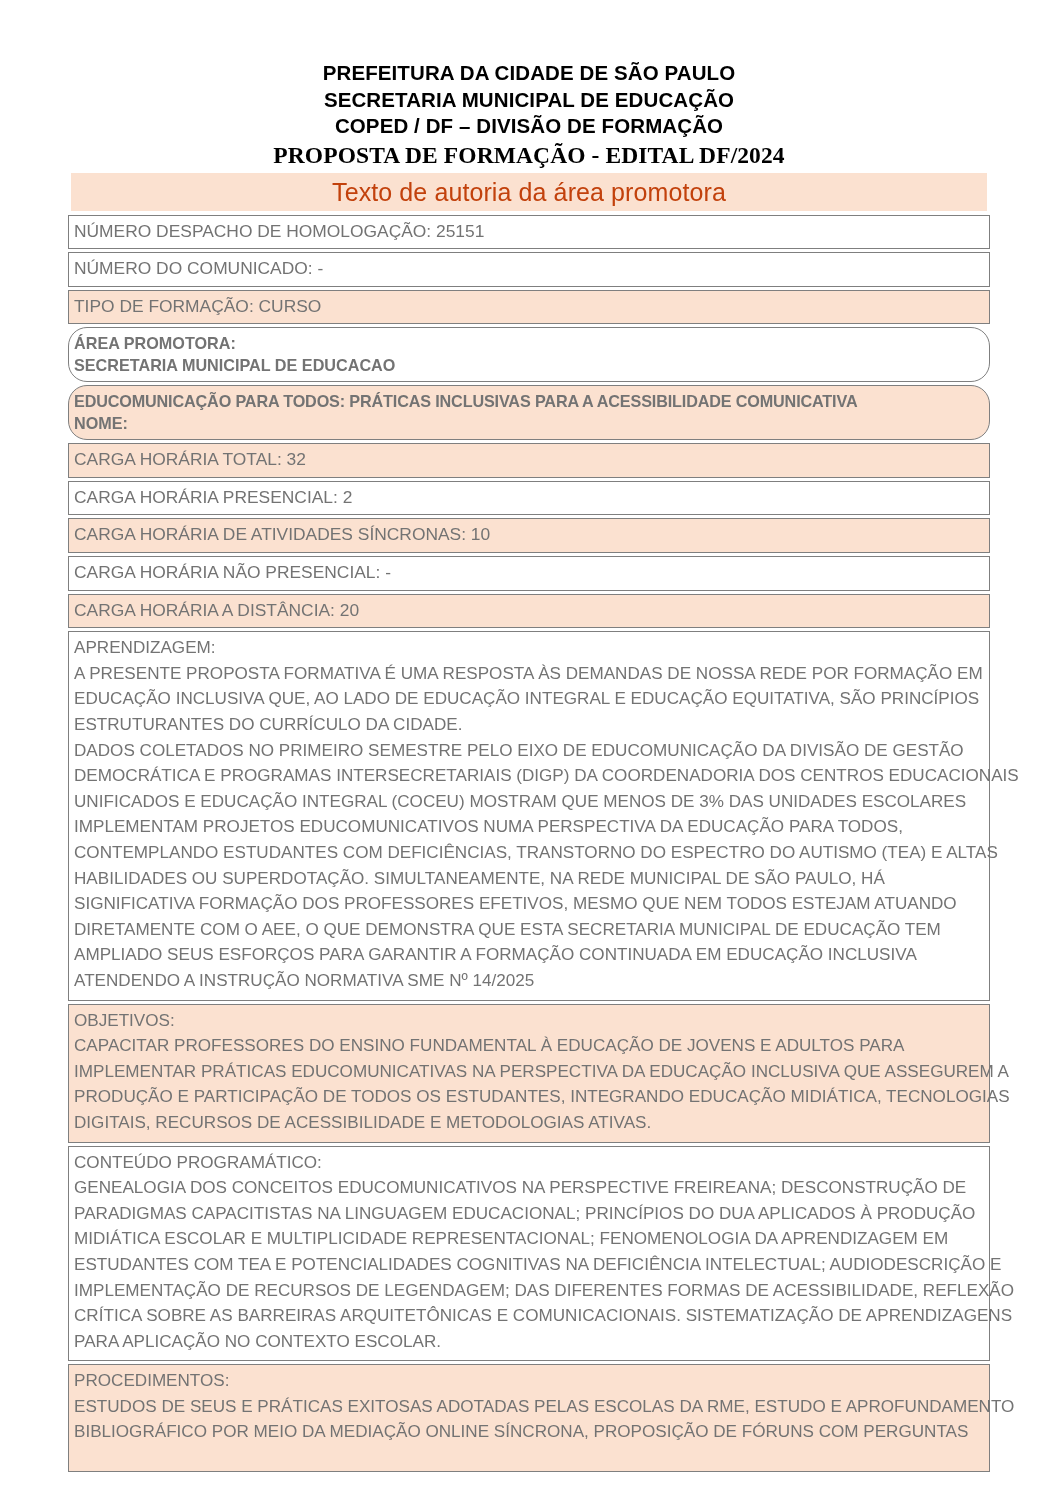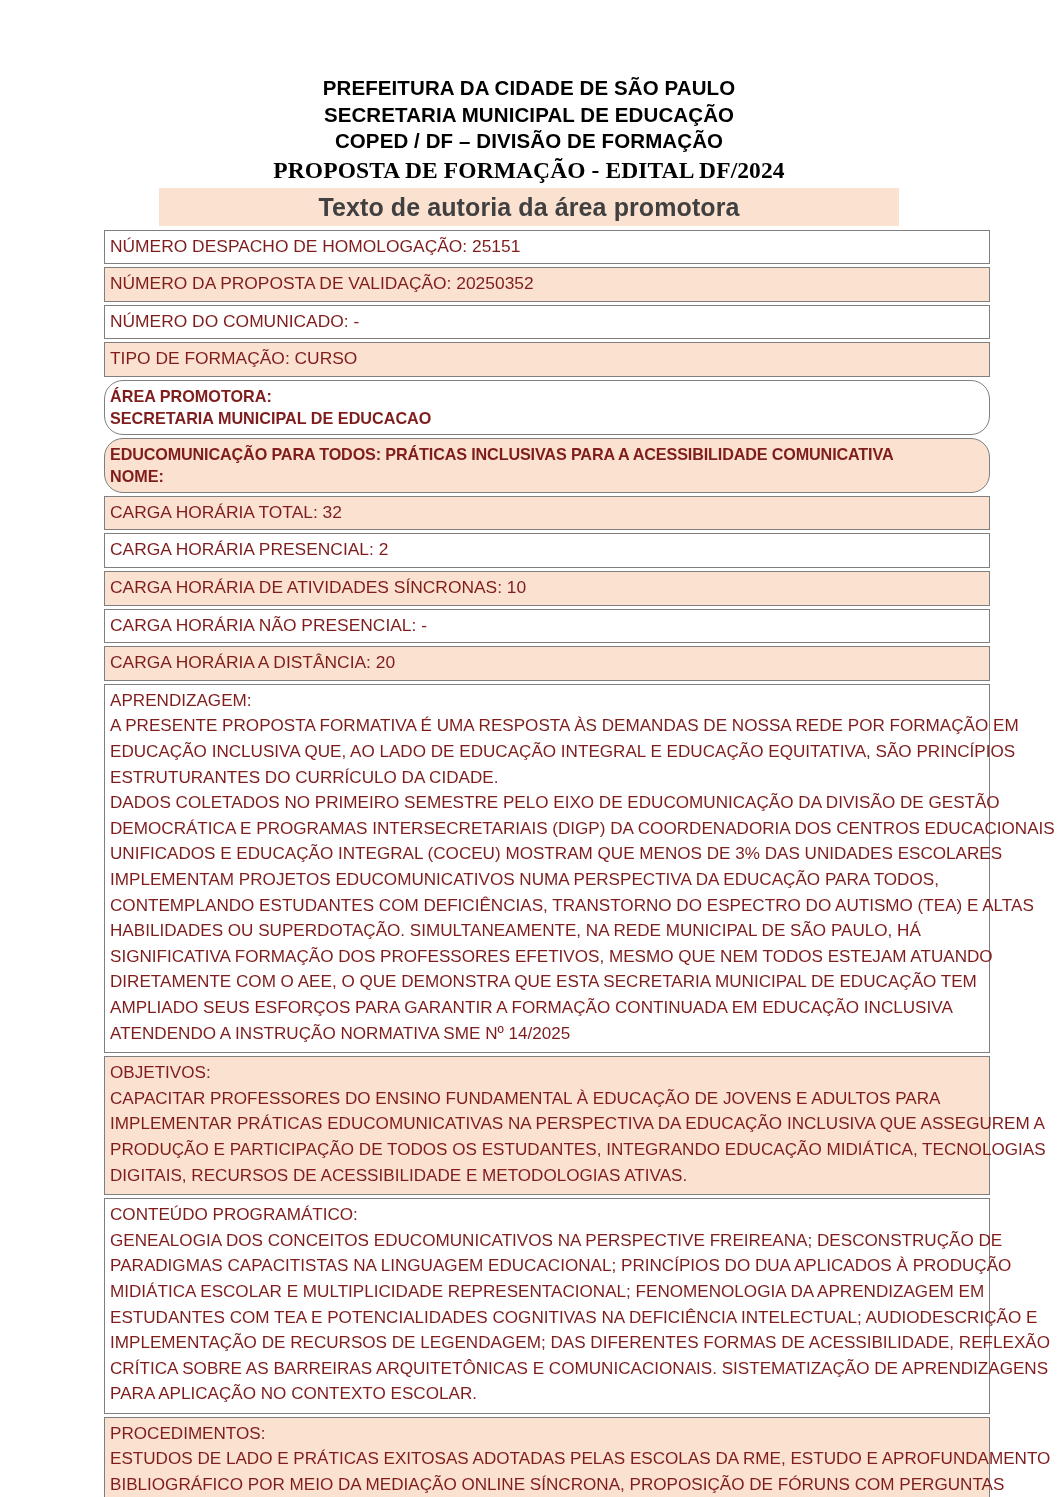--- a/index.html
+++ b/index.html
@@ -13,21 +13,21 @@
     font-family: "Liberation Sans", sans-serif;
     color: #000000;
     overflow: hidden;
     position: relative;
   }
 
   .page {
     width: 1058px;
     height: 1497px;
     box-sizing: border-box;
-    padding: 15px;
+    padding: 0;
     position: relative;
     background: #ffffff;
   }
 
   
   .doc-header {
     padding-top: 60px;
     text-align: center;
   }
   .doc-header .hline {
@@ -39,46 +39,45 @@
   }
   .doc-header .hline.big {
     font-size: 23.5px;
     line-height: 30px;
     font-family: Liberation Serif, serif;
   }
 
   
   .banner {
     margin: 3px auto 0 auto;
-    width: 740px;
+    width: 916px;
     height: 38px;
     background: #fbe1d0;
-    color: #404040;
-    font-weight: bold;
+    color: #c2410c;
+    font-weight: normal;
     font-size: 25px;
     line-height: 38px;
     text-align: center;
     letter-spacing: 0.1px;
   }
 
   
   .rows {
     width: 922px;
     margin: 4px auto 0 auto;
   }
   .row {
     box-sizing: border-box;
     border: 1px solid #7f7f7f;
     background: #ffffff;
     padding: 4px 5px 5px 5px;
     margin-bottom: 3px;
     font-size: 17.4px;
     line-height: 23.6px;
-    color: #7f1d1d;
-    margin-left: 36px;
+    color: #737373;
   }
   .row.shaded {
     background: #fbe1d0;
   }
   .row.bold {
     font-weight: bold;
     font-size: 16.2px;
     line-height: 22px;
     border-radius: 19px;
   }
@@ -119,23 +118,20 @@
   </div>
 
   <div class="banner">Texto de autoria da área promotora</div>
 
   <div class="rows">
 
     <div class="row">
       <div class="line">NÚMERO DESPACHO DE HOMOLOGAÇÃO:  25151</div>
     </div>
 
-    <div class="row shaded">
-      <div class="line">NÚMERO DA PROPOSTA DE VALIDAÇÃO:  20250352</div>
-    </div>
 
     <div class="row">
       <div class="line">NÚMERO DO COMUNICADO:   -</div>
     </div>
 
     <div class="row shaded">
       <div class="line">TIPO DE FORMAÇÃO: CURSO</div>
     </div>
 
     <div class="row bold">
@@ -207,19 +203,19 @@
           <div class="line">ESTUDANTES COM TEA E POTENCIALIDADES COGNITIVAS NA DEFICIÊNCIA INTELECTUAL; AUDIODESCRIÇÃO E</div>
           <div class="line">IMPLEMENTAÇÃO DE RECURSOS DE LEGENDAGEM; DAS DIFERENTES FORMAS DE ACESSIBILIDADE, REFLEXÃO</div>
           <div class="line">CRÍTICA SOBRE AS BARREIRAS ARQUITETÔNICAS E COMUNICACIONAIS. SISTEMATIZAÇÃO DE APRENDIZAGENS</div>
           <div class="line">PARA APLICAÇÃO NO CONTEXTO ESCOLAR.</div>
         </div>
     </div>
 
     <div class="row block shaded last-clipped">
       <div class="line">PROCEDIMENTOS:</div>
       <div>
-          <div class="line">ESTUDOS DE LADO E PRÁTICAS EXITOSAS ADOTADAS PELAS ESCOLAS DA RME, ESTUDO E APROFUNDAMENTO</div>
+          <div class="line">ESTUDOS DE SEUS E PRÁTICAS EXITOSAS ADOTADAS PELAS ESCOLAS DA RME, ESTUDO E APROFUNDAMENTO</div>
           <div class="line">BIBLIOGRÁFICO POR MEIO DA MEDIAÇÃO ONLINE SÍNCRONA, PROPOSIÇÃO DE FÓRUNS COM PERGUNTAS</div>
         </div>
     </div>
 
   </div>
 </div>
 
 </body></html>

